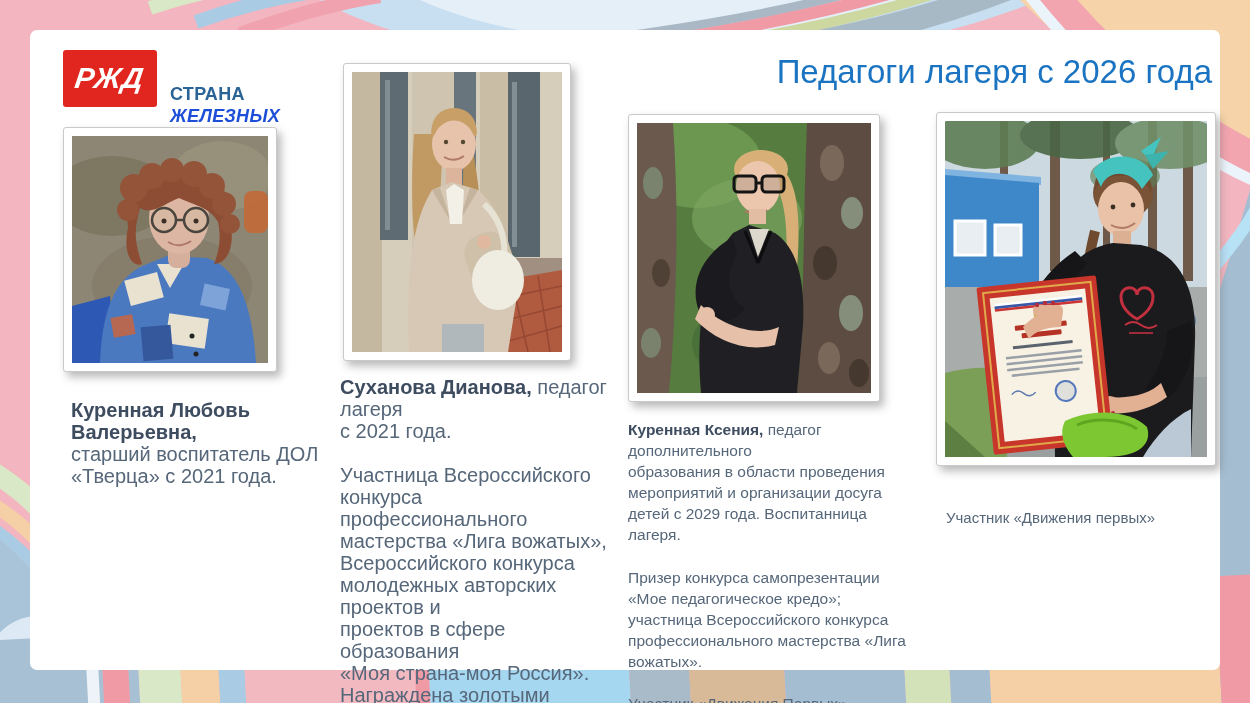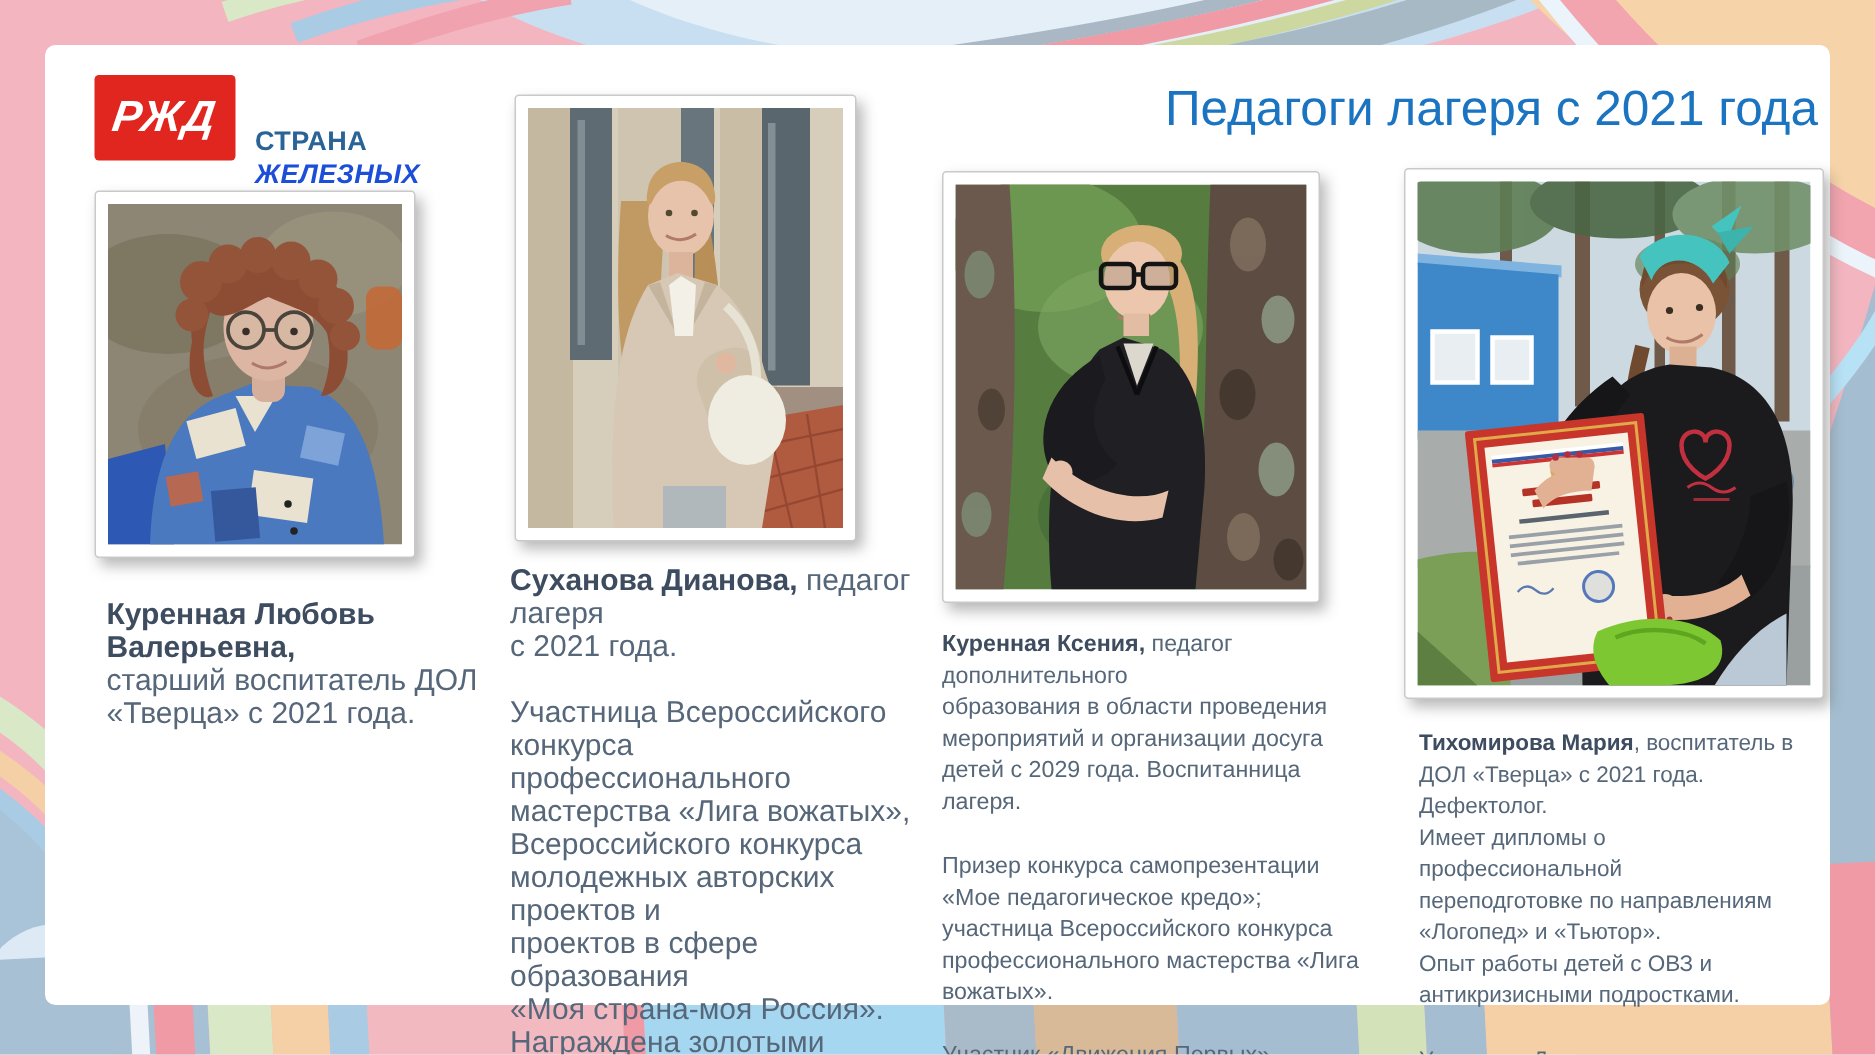--- a/index.html
+++ b/index.html
@@ -109,21 +109,21 @@
     <div class="logo-mark">
       <span>РЖД</span>
     </div>
     <div class="logo-text">
       <div class="lt1">СТРАНА</div>
       <div class="lt2">ЖЕЛЕЗНЫХ</div>
       <div class="lt3">ДОРОГ</div>
     </div>
   </div>
 
-  <div class="title">Педагоги лагеря с 2021 года</div>
+  <div class="title">Педагоги лагеря с 2026 года</div>
 
   <div class="photo-frame" style="left:63px;top:127px;width:214px;height:245px;">
     <svg width="196" height="227" viewBox="0 0 196 227">
       <rect width="196" height="227" fill="#8d8674"></rect>
       <ellipse cx="40" cy="60" rx="60" ry="40" fill="#7b745f" opacity=".8"></ellipse>
       <ellipse cx="150" cy="40" rx="50" ry="35" fill="#9a927c" opacity=".8"></ellipse>
       <ellipse cx="100" cy="150" rx="80" ry="50" fill="#837b66" opacity=".7"></ellipse>
       <rect x="172" y="55" width="24" height="42" rx="8" fill="#c8652f" opacity=".8"></rect>
       <path d="M0,170 L38,160 L44,227 L0,227 Z" fill="#2d59b5"></path>
       <path d="M28,227 C30,170 45,140 75,128 L95,120 L135,122 C165,132 180,165 184,227 Z" fill="#4a79c0"></path>
@@ -346,25 +346,16 @@
     <p class="body">Призер конкурса самопрезентации
 «Мое педагогическое кредо»;
 участница Всероссийского конкурса
 профессионального мастерства «Лига
 вожатых».
 
 Участник «Движения Первых»</p>
   </div>
 
   <div class="tblock t4" style="left:946px;top:485px;width:280px;">
-    <p class="intro"><span class="name">Тихомирова Мария</span><span>, воспитатель в
-ДОЛ «Тверца» с 2021 года.
-Дефектолог.
-Имеет  дипломы о
-профессиональной
-переподготовке по направлениям
-«Логопед» и «Тьютор».
-Опыт работы детей с ОВЗ и
-антикризисными подростками.</span></p>
     <p class="body">Участник «Движения первых»</p>
   </div>
 
 </div>
 
 </body></html>

